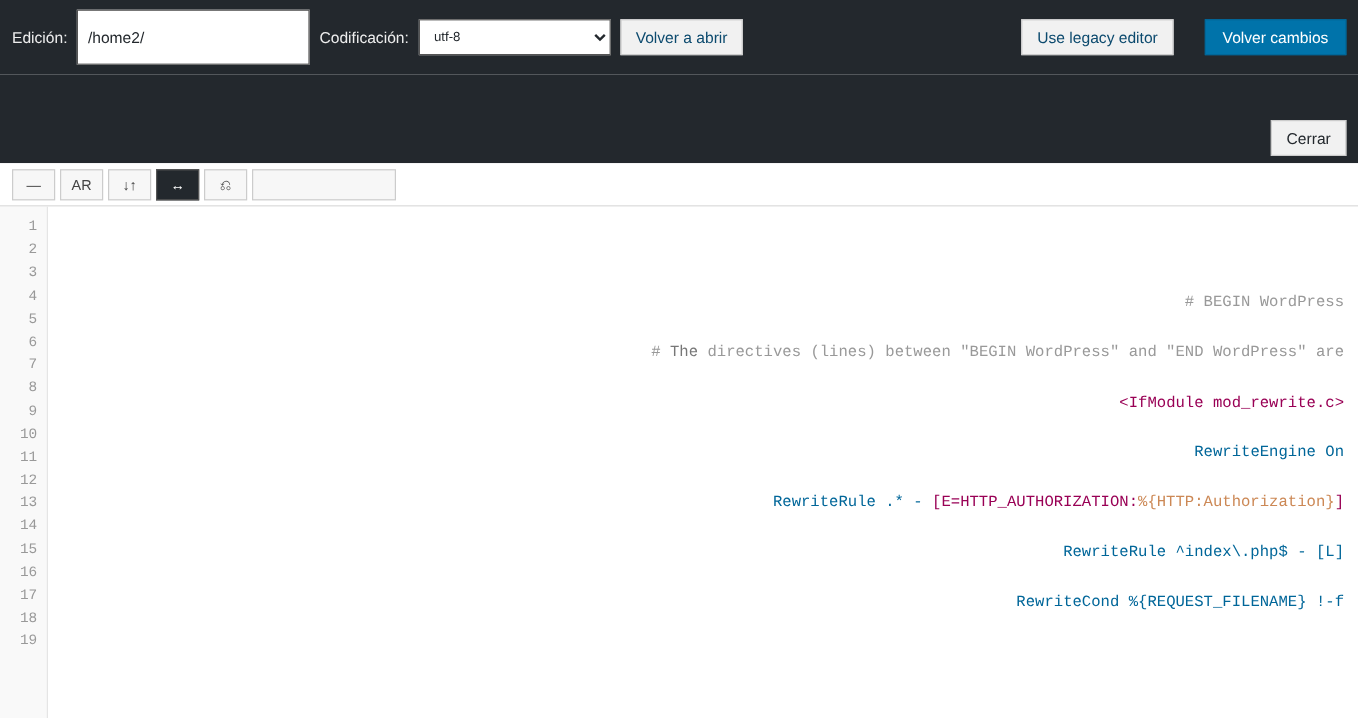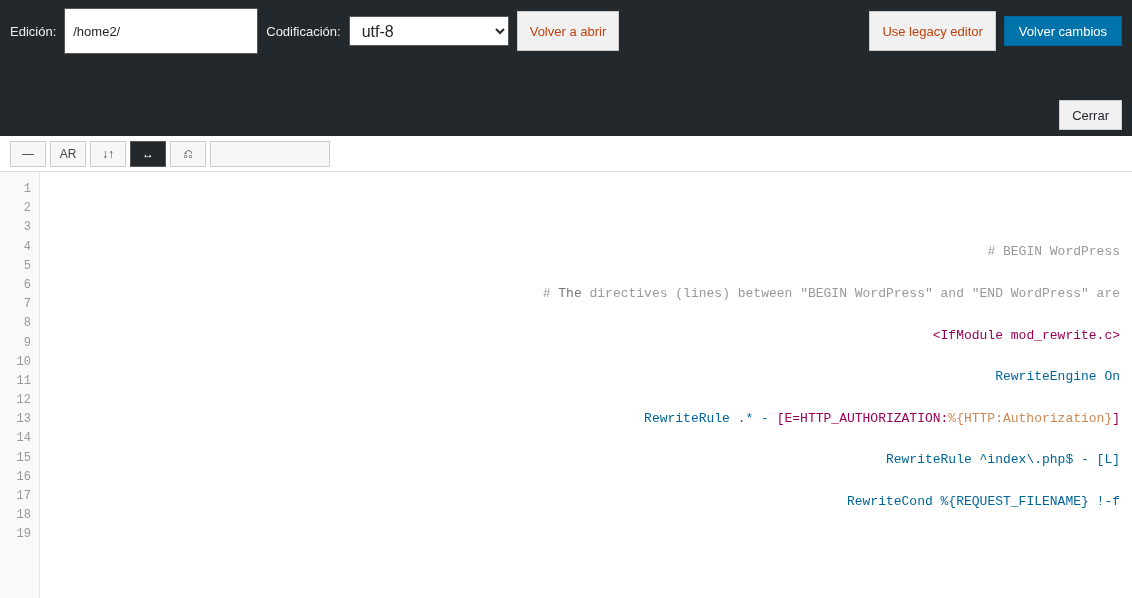--- a/index.html
+++ b/index.html
@@ -26,32 +26,32 @@
       padding: 4px 8px;
       font-size: 13px;
       height: 46px;
       min-width: 120px;
     }
     .toolbar-select {
       background: #fff;
       border: 1px solid #555;
       color: #23282d;
       padding: 4px 8px;
-      font-size: 16px;
+      font-size: 11px;
       height: 30px;
       min-width: 160px;
       cursor: pointer;
     }
     .toolbar-btn {
       background: #f1f1f1;
       border: 1px solid #ccc;
-      color: #c2410c;
+      color: #0c4a6e;
       padding: 4px 12px;
       font-size: 13px;
-      height: 40px;
+      height: 30px;
       cursor: pointer;
       white-space: nowrap;
     }
     .toolbar-btn-primary {
       background: #0073aa;
       border: 1px solid #006799;
       color: #fff;
       padding: 4px 14px;
       font-size: 13px;
       height: 30px;
@@ -66,21 +66,21 @@
       padding: 4px 12px;
       font-size: 13px;
       height: 30px;
       cursor: pointer;
       margin-top: 38px;
     }
 
     .toolbar-right {
       margin-left: auto;
       display: flex;
-      gap: 8px;
+      gap: 26px;
       align-items: center;
       justify-content: space-between;
     }
 
     
     .toolbar2 {
       background: #fff;
       border-bottom: 1px solid #ddd;
       display: flex;
       align-items: center;

